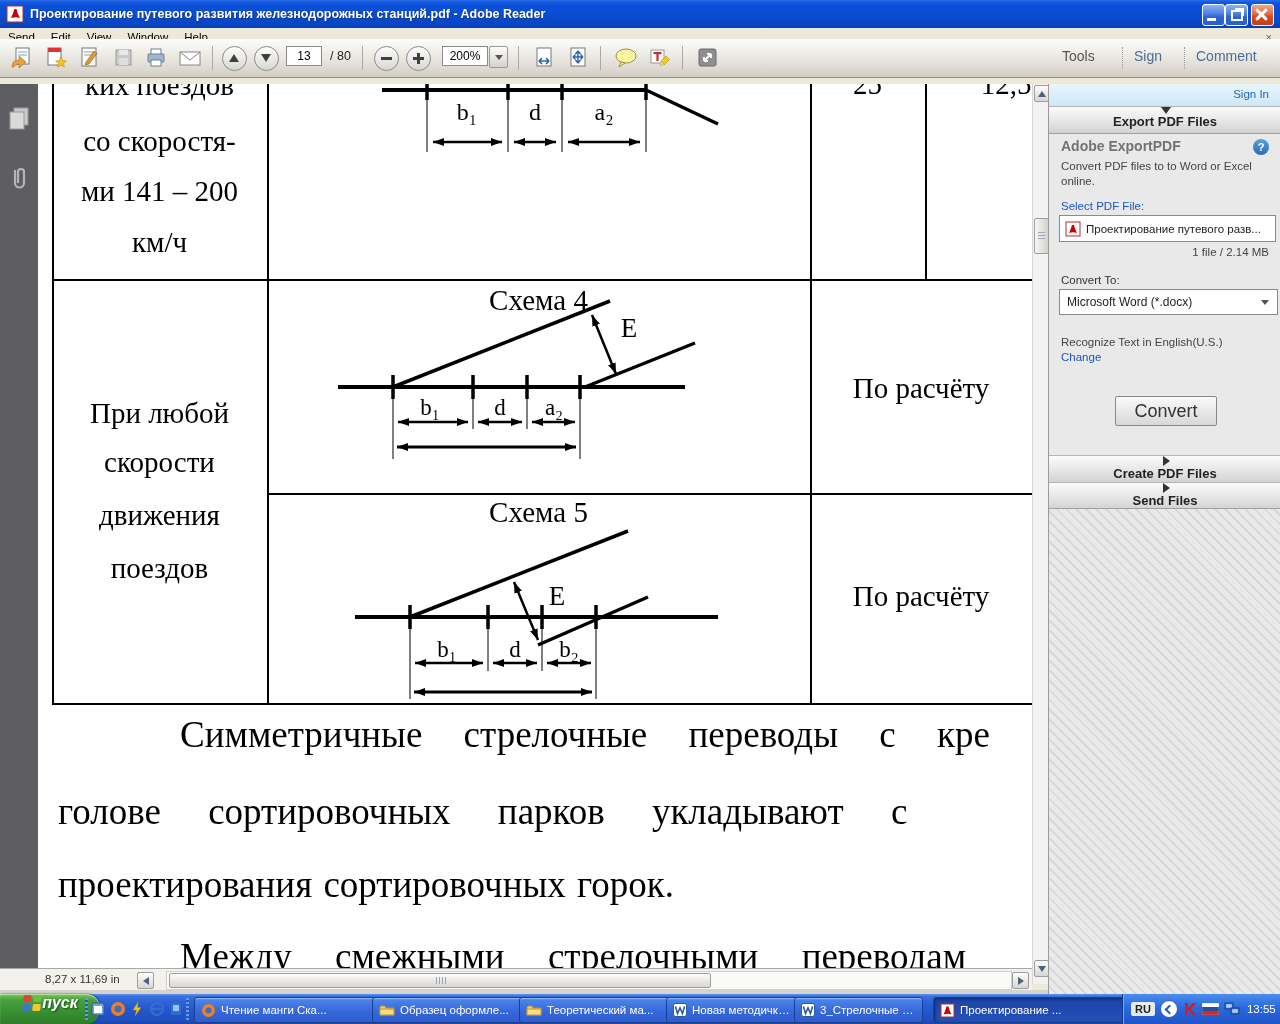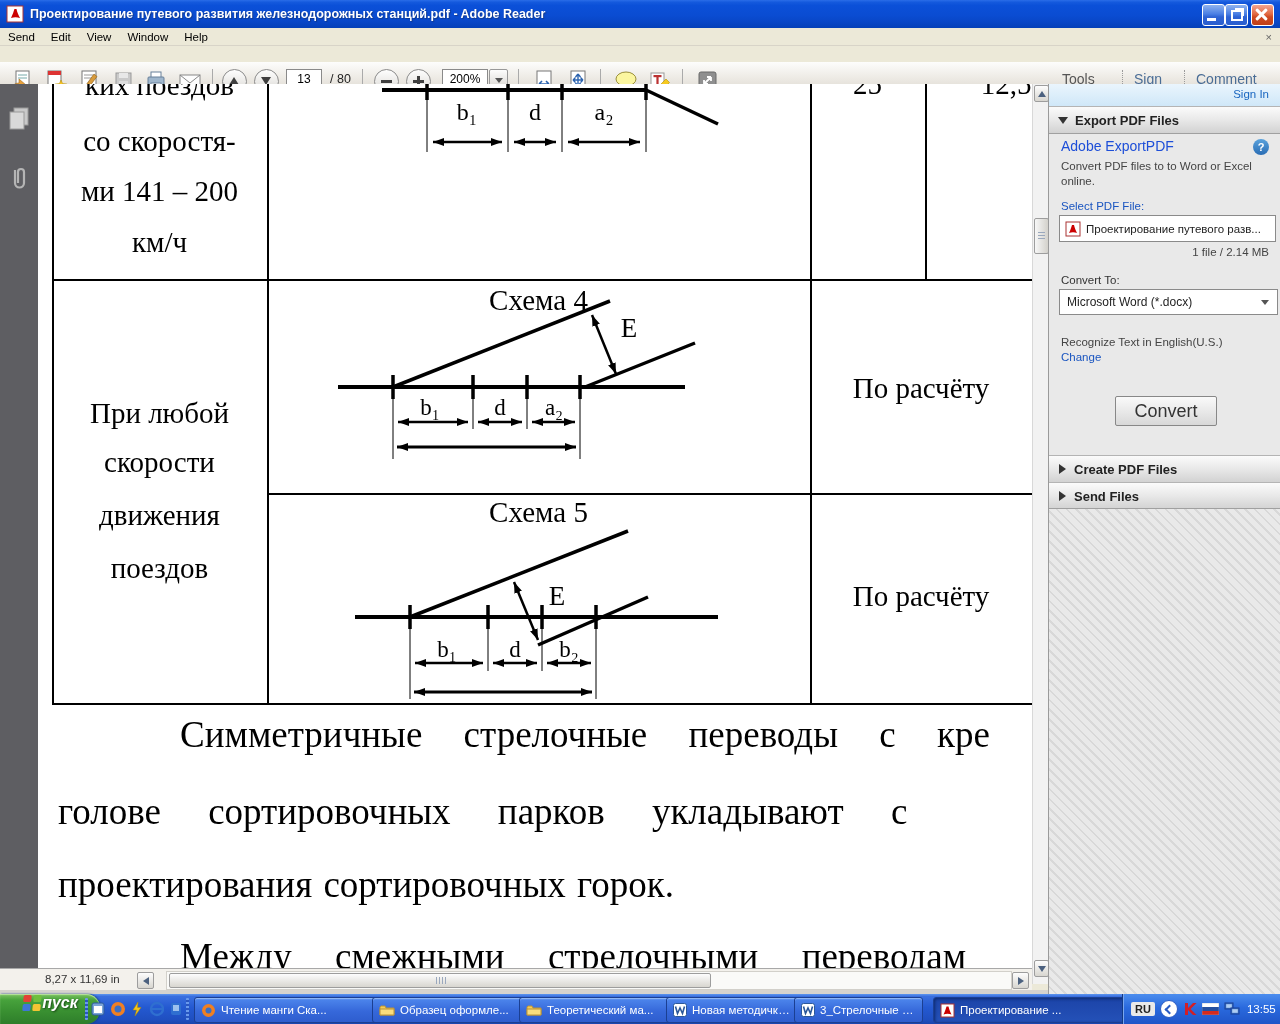--- a/index.html
+++ b/index.html
@@ -21,21 +21,21 @@
   .xbar{position:absolute;left:2px;top:8px;width:15px;height:3px;background:#fff;border-radius:1px;}
   .xbar.a{transform:rotate(45deg);} .xbar.b{transform:rotate(-45deg);}
 
   
   #menubar{left:0;top:28px;width:1280px;height:17px;background:#ece9d8;border-bottom:1px solid #d8d4c8;
     display:flex;align-items:center;font-size:11.5px;color:#000;}
   .menu-item{padding:0 8px;}
   #menu-close{position:absolute;right:8px;color:#666;font-size:11px;}
 
   
-  #toolbar{left:0;top:62px;width:1280px;height:38px;
+  #toolbar{left:0;top:39px;width:1280px;height:38px;
     background:linear-gradient(180deg,#fdfdfc 0%,#ece9e3 45%,#ddd9d1 80%,#d2cec6 100%);
     border-bottom:1px solid #8e8e8e;}
   .tbtn{position:absolute;top:5px;width:28px;height:28px;display:flex;align-items:center;justify-content:center;}
   .tsep{position:absolute;top:7px;width:1px;height:24px;background:#aaa;}
   .circlebtn{width:23px;height:23px;border-radius:50%;border:1px solid #8b8b8b;
     background:linear-gradient(180deg,#fefefe,#d9d7d2);display:flex;align-items:center;justify-content:center;}
   .tri-up{width:0;height:0;border-left:5px solid transparent;border-right:5px solid transparent;border-bottom:8px solid #3f3f3f;}
   .tri-down{width:0;height:0;border-left:5px solid transparent;border-right:5px solid transparent;border-top:8px solid #3f3f3f;}
   .hbar{width:11px;height:3px;background:#3f3f3f;}
   .plus{position:relative;width:11px;height:11px;}
@@ -88,26 +88,26 @@
   svg text{font-family:"Liberation Serif","DejaVu Serif",serif;fill:#000;}
 
   
   #rightpanel{left:1048px;top:84px;width:232px;height:910px;background:#e9e9e9;border-left:1px solid #9a9a9a;}
   #signin-bar{position:absolute;left:0;top:0;width:232px;height:22px;
     background:linear-gradient(180deg,#eaf5fd,#cfe7f8);border-bottom:1px solid #aac6da;}
   #signin-link{position:absolute;right:12px;top:4px;font-size:11.5px;color:#1a66c0;}
   .sect-hdr{position:absolute;left:0;width:232px;height:26px;
     background:linear-gradient(180deg,#fbfbfb 0%,#e8e8e8 50%,#d2d2d2 100%);
     border-top:1px solid #b4b4b4;border-bottom:1px solid #a0a0a0;
-    display:flex;align-items:center;font-size:13px;font-weight:bold;color:#222;}
+    display:flex;align-items:center;font-size:13px;font-weight:bold;color:#222;flex-direction:column;}
   .tri-right{width:0;height:0;border-top:5px solid transparent;border-bottom:5px solid transparent;border-left:7px solid #333;margin:0 8px 0 10px;}
   .tri-dn{width:0;height:0;border-left:5px solid transparent;border-right:5px solid transparent;border-top:7px solid #333;margin:0 7px 0 9px;}
   .pn-text{position:absolute;font-size:11.5px;color:#444;}
   .pn-link{position:absolute;font-size:11.5px;color:#1a55c0;}
-  #brand{position:absolute;left:12px;top:54px;font-size:14px;font-weight:normal;color:#1d4ed8;}
+  #brand{position:absolute;left:12px;top:54px;font-size:14px;font-weight:bold;color:#737373;}
   #help-ic{position:absolute;right:12px;top:55px;width:16px;height:16px;border-radius:50%;
     background:linear-gradient(180deg,#5aa2dc,#2a6db4);color:#fff;font-size:11px;font-weight:bold;
     display:flex;align-items:center;justify-content:center;}
   #filebox{position:absolute;left:10px;top:131px;width:210px;height:25px;background:#fff;border:1px solid#8a8a8a;
     display:flex;align-items:center;gap:5px;font-size:11.5px;color:#222;overflow:hidden;white-space:nowrap;padding-left:5px;}
   #selbox{position:absolute;left:10px;top:205px;width:210px;height:24px;background:#fff;border:1px solid #8a8a8a;
     display:flex;align-items:center;font-size:12px;color:#222;padding-left:7px;}
   #selbox .dd-arrow{position:absolute;right:8px;}
   #convert-btn{position:absolute;left:66px;top:312px;width:100px;height:28px;border:1px solid #888;border-radius:2px;
     background:linear-gradient(180deg,#fafafa,#d8d8d8);font-size:18px;color:#333;

